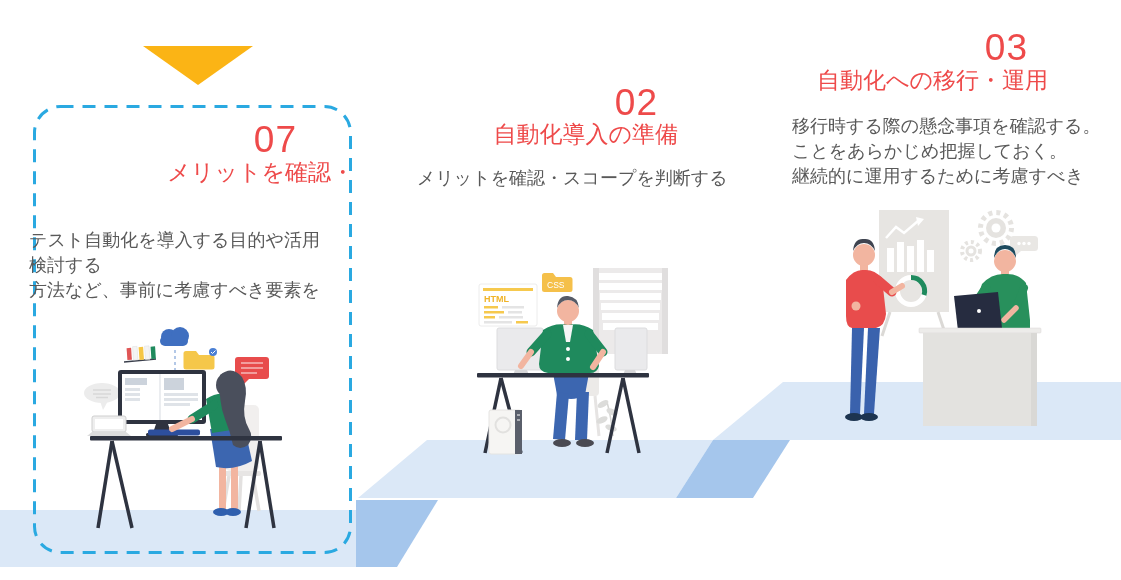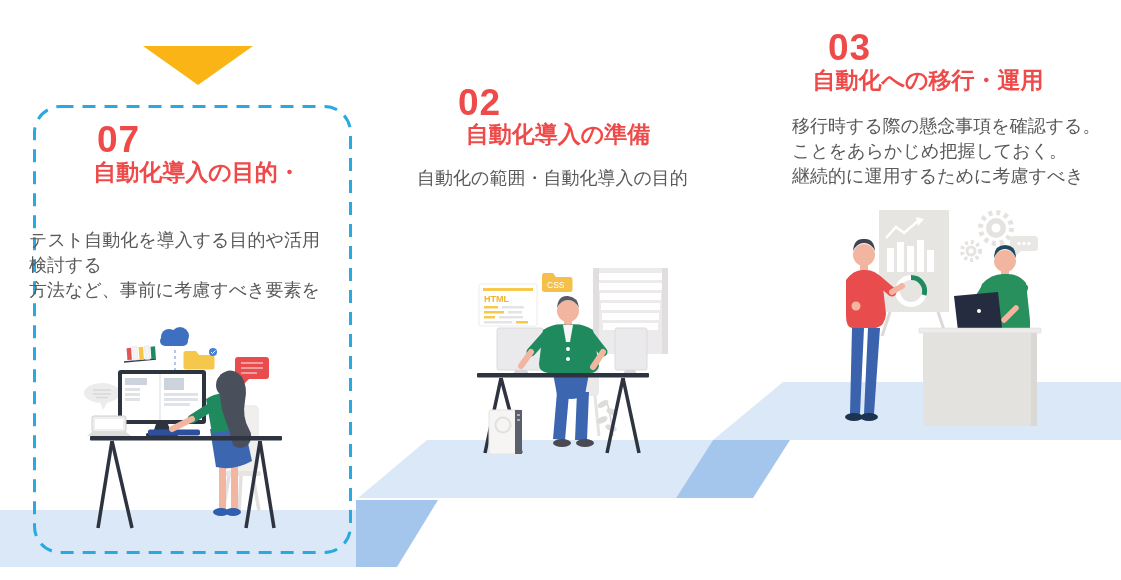--- a/index.html
+++ b/index.html
@@ -2,25 +2,25 @@
 <html style="--accent-red: #EE4A4A; --text-gray: #595959; --highlight-blue: #2AA9E1; --arrow-yellow: #FBB415; --platform-light: #DBE8F7; --platform-shadow: #A5C6EC;"><head>
 <meta charset="utf-8">
 <style>
   html,body{margin:0;padding:0;background:#fff;}
   .canvas{
     position:relative;width:1121px;height:580px;overflow:hidden;background:#ffffff;
     font-family:"Liberation Sans","DejaVu Sans",sans-serif;
   }
   .layer{position:absolute;left:0;top:0;}
   .step-num{
-    position:absolute;text-align:left;font-weight:bold;font-size:37px;line-height:1.05;
+    position:absolute;text-align:right;font-weight:normal;font-size:37px;line-height:1.05;
     color:var(--accent-red,#EE4A4A);letter-spacing:1px;
   }
   .step-title{
-    position:absolute;text-align:center;font-weight:bold;font-size:23px;line-height:29px;
+    position:absolute;text-align:right;font-weight:normal;font-size:23px;line-height:29px;
     color:var(--accent-red,#EE4A4A);
   }
   .step-desc{
     position:absolute;font-size:18px;line-height:25px;color:var(--text-gray,#595959);
     text-align:left;white-space:nowrap;font-family:Liberation Serif, serif;
   }
   .illus{position:absolute;}
   svg text{font-family:"Liberation Sans","DejaVu Sans",sans-serif;}
 </style>
 </head>
@@ -270,34 +270,34 @@
   <svg class="layer" width="1121" height="580" viewBox="0 0 1121 580" style="pointer-events:none">
     <rect x="34.5" y="106.5" width="316" height="446" rx="26" fill="none" stroke="#2AA9E1" stroke-width="3" stroke-dasharray="13 9"></rect>
   </svg>
 
   <svg class="layer" width="1121" height="580" viewBox="0 0 1121 580" style="pointer-events:none">
     <polygon points="143,46 253,46 198,85" fill="#FBB415"></polygon>
   </svg>
 
   <div class="step-num" style="left:97px;top:121px;width:200px">07</div>
   <div class="step-title" style="left:40px;top:158px;width:314px">
-    <span>自動化導入の目的・</span><br>
+    <span>メリットを確認・</span><br>
   </div>
   <div class="step-desc" style="left:29px;top:228px">
     <div>テスト自動化を導入する目的や活用</div>
     <div>検討する</div>
     <div>方法など、事前に考慮すべき要素を</div>
   </div>
 
   <div class="step-num" style="left:458px;top:84px;width:200px">02</div>
   <div class="step-title" style="left:438px;top:120px;width:240px">
     <span>自動化導入の準備</span>
   </div>
   <div class="step-desc" style="left:417px;top:166px">
-    <div>自動化の範囲・自動化導入の目的</div>
+    <div>メリットを確認・スコープを判断する</div>
   </div>
 
   <div class="step-num" style="left:828px;top:29px;width:200px">03</div>
   <div class="step-title" style="left:808px;top:66px;width:240px">
     <span>自動化への移行・運用</span>
   </div>
   <div class="step-desc" style="left:792px;top:114px">
     <div>移行時する際の懸念事項を確認する。</div>
     <div>ことをあらかじめ把握しておく。</div>
     <div>継続的に運用するために考慮すべき</div>

